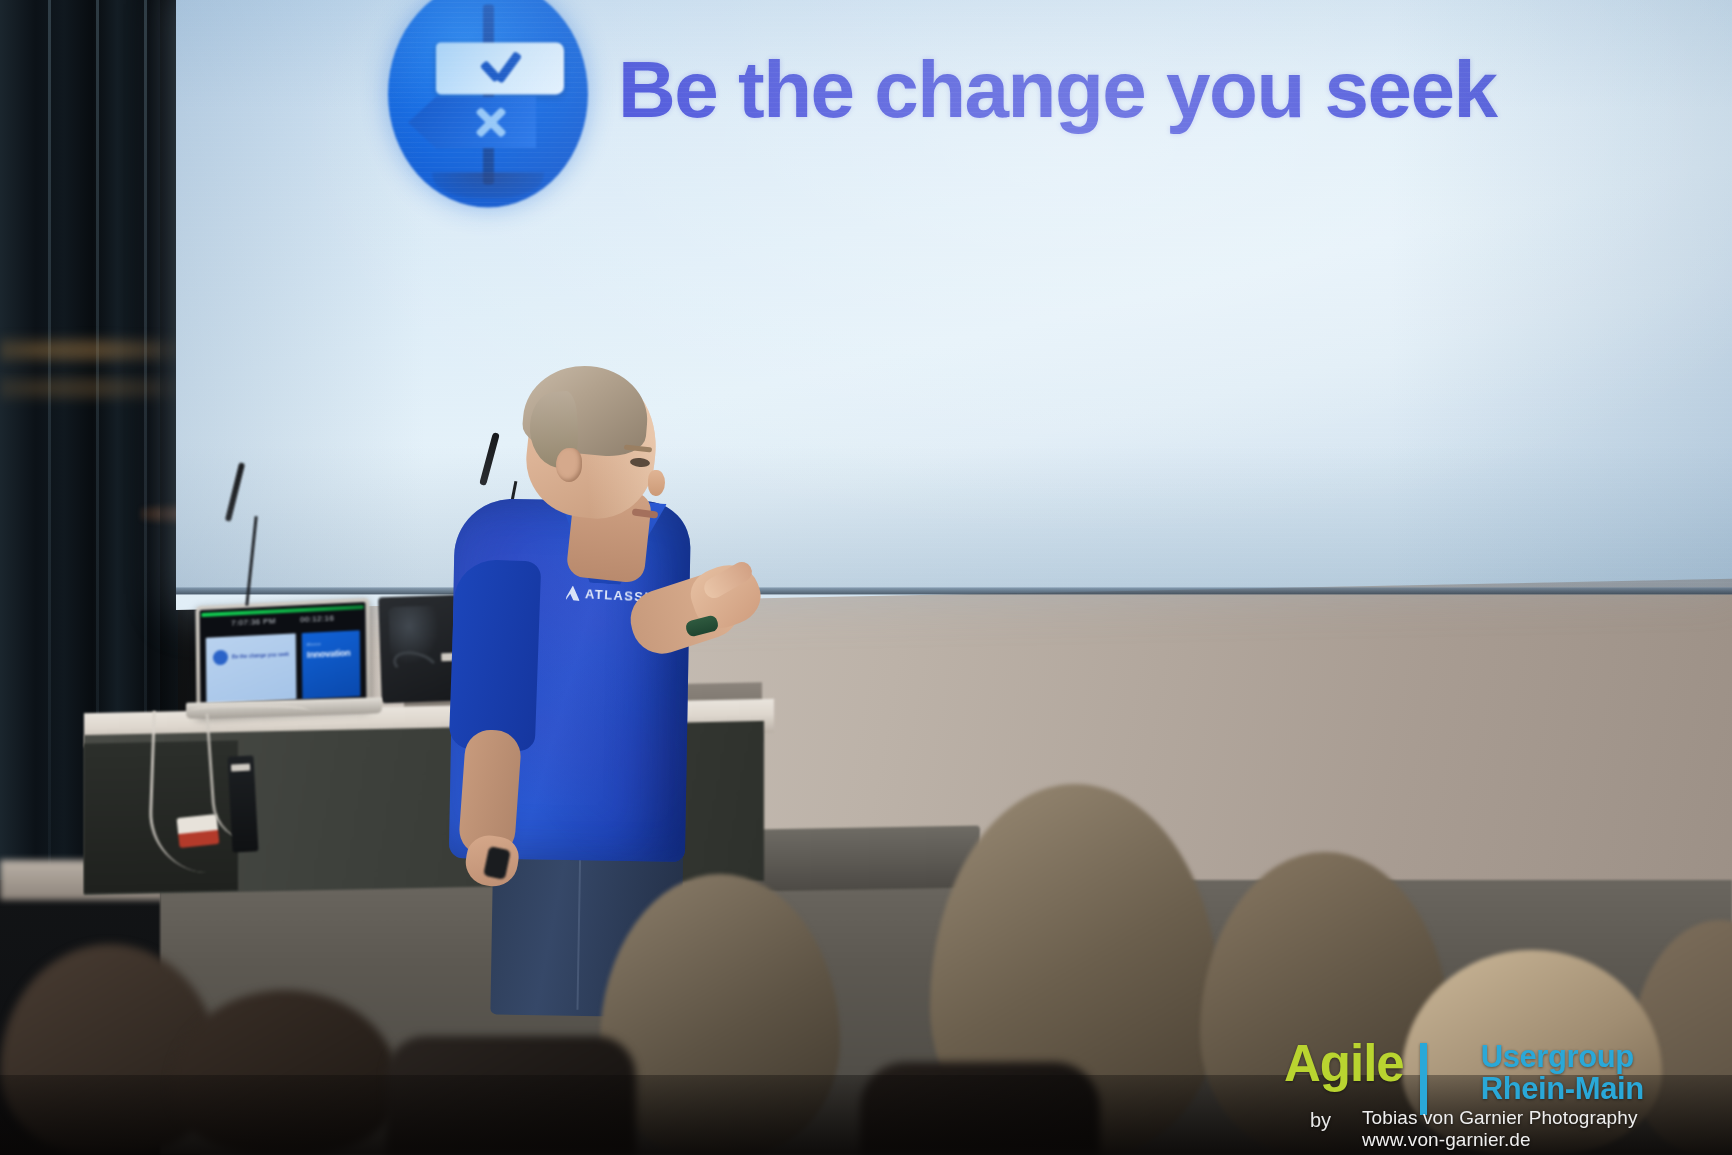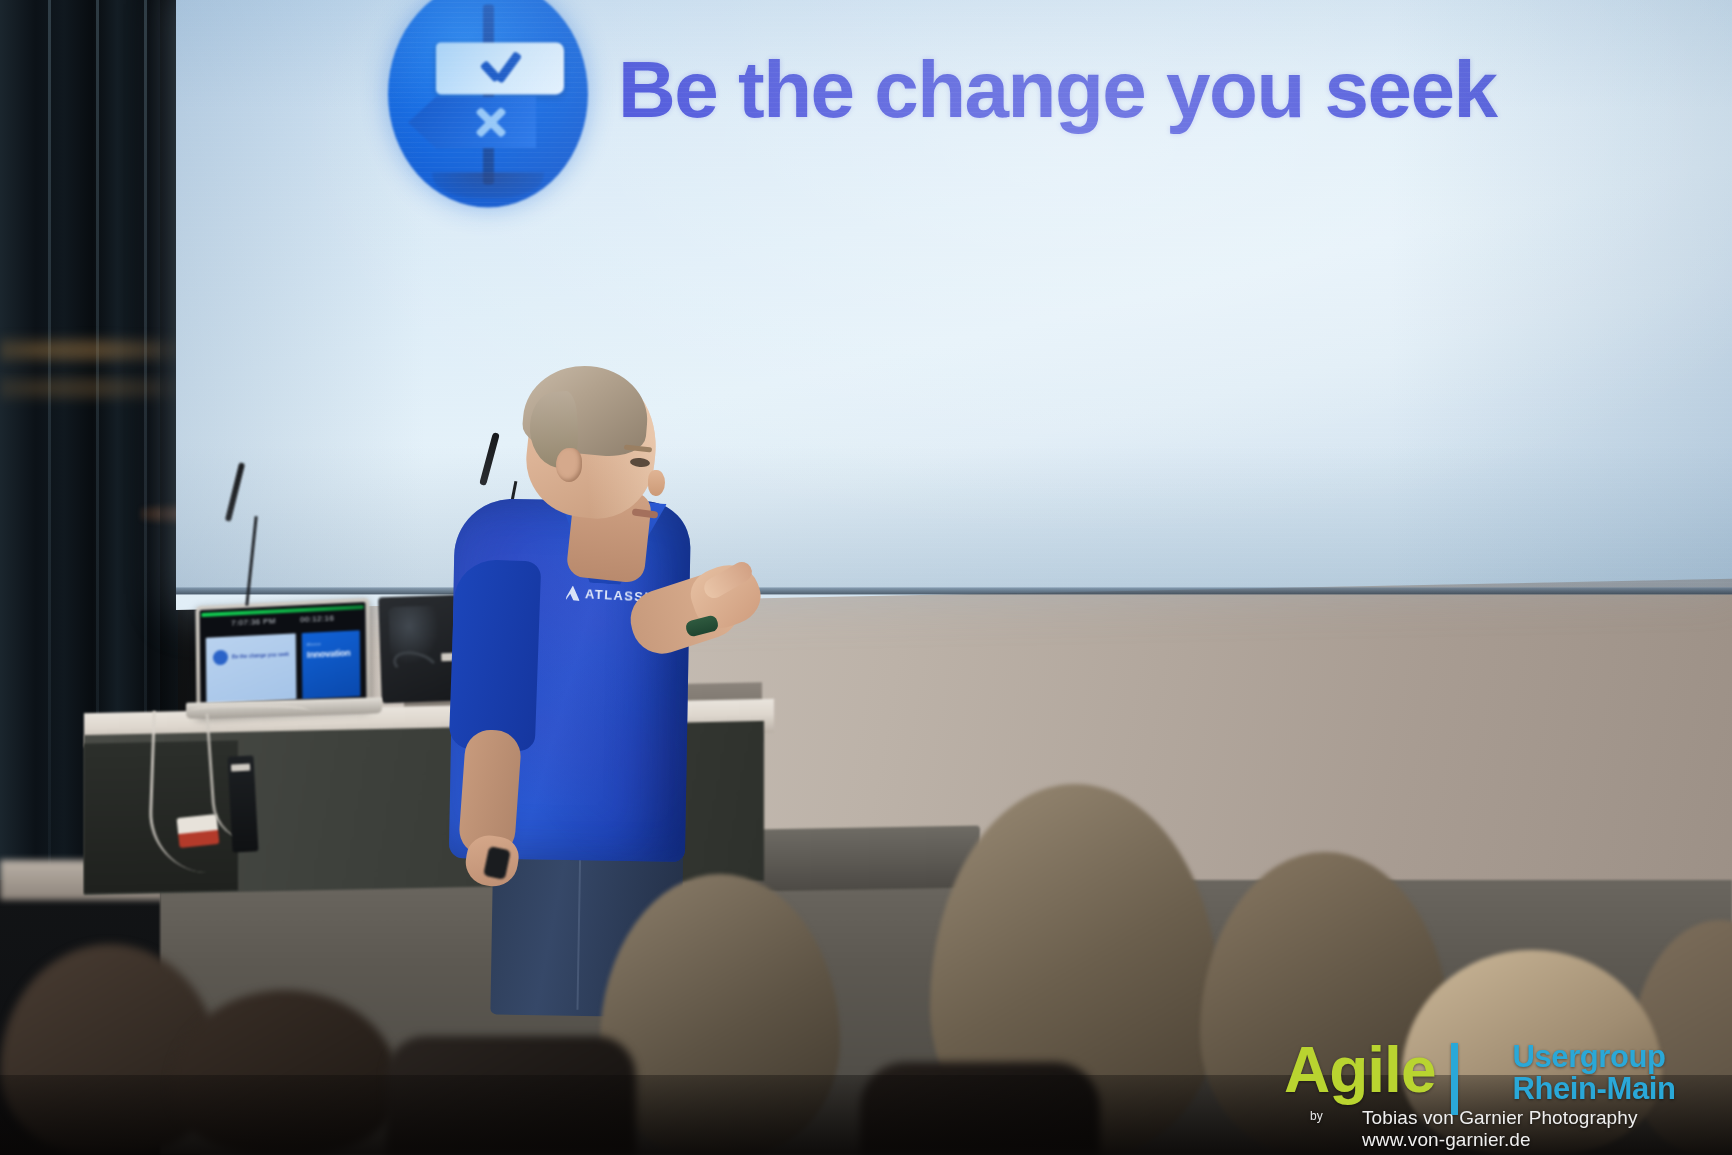--- a/index.html
+++ b/index.html
@@ -489,35 +489,35 @@
 
   
   .watermark {
     position:absolute; right:8px; bottom:4px;
     width:440px; height:110px;
     font-family:"Liberation Sans", sans-serif;
     user-select:none;
   }
   .wm-row { position:absolute; left:0; top:0; display:flex; align-items:flex-start; }
   .wm-agile {
-    font-size:64px; font-weight:bold; color:#b9d430;
+    font-size:51px; font-weight:bold; color:#b9d430;
     line-height:.92; letter-spacing:-1px;
     text-shadow:0 1px 3px rgba(0,0,0,.45);
   }
   .wm-divider {
     width:7px; height:72px; background:#2aa8d8; margin:2px 14px 0 16px;
     box-shadow:0 1px 3px rgba(0,0,0,.4);
   }
   .wm-ug {
     color:#2aa8d8; font-size:31px; font-weight:bold; line-height:1.04;
     letter-spacing:-.4px; text-shadow:0 1px 3px rgba(0,0,0,.45);margin-left:40px;
   }
   .wm-by {
     position:absolute; left:26px; top:68px;
-    color:#e8e8e8; font-size:12px; text-shadow:0 1px 3px rgba(0,0,0,.6);
+    color:#e8e8e8; font-size:20px; text-shadow:0 1px 3px rgba(0,0,0,.6);
   }
   .wm-credit {
     position:absolute; left:78px; top:66px;
     color:#efefef; font-size:19px; letter-spacing:.1px;
     text-shadow:0 1px 3px rgba(0,0,0,.6);
   }
   .wm-url {
     position:absolute; left:78px; top:88px;
     color:#efefef; font-size:19px; letter-spacing:.1px;
     text-shadow:0 1px 3px rgba(0,0,0,.6);

